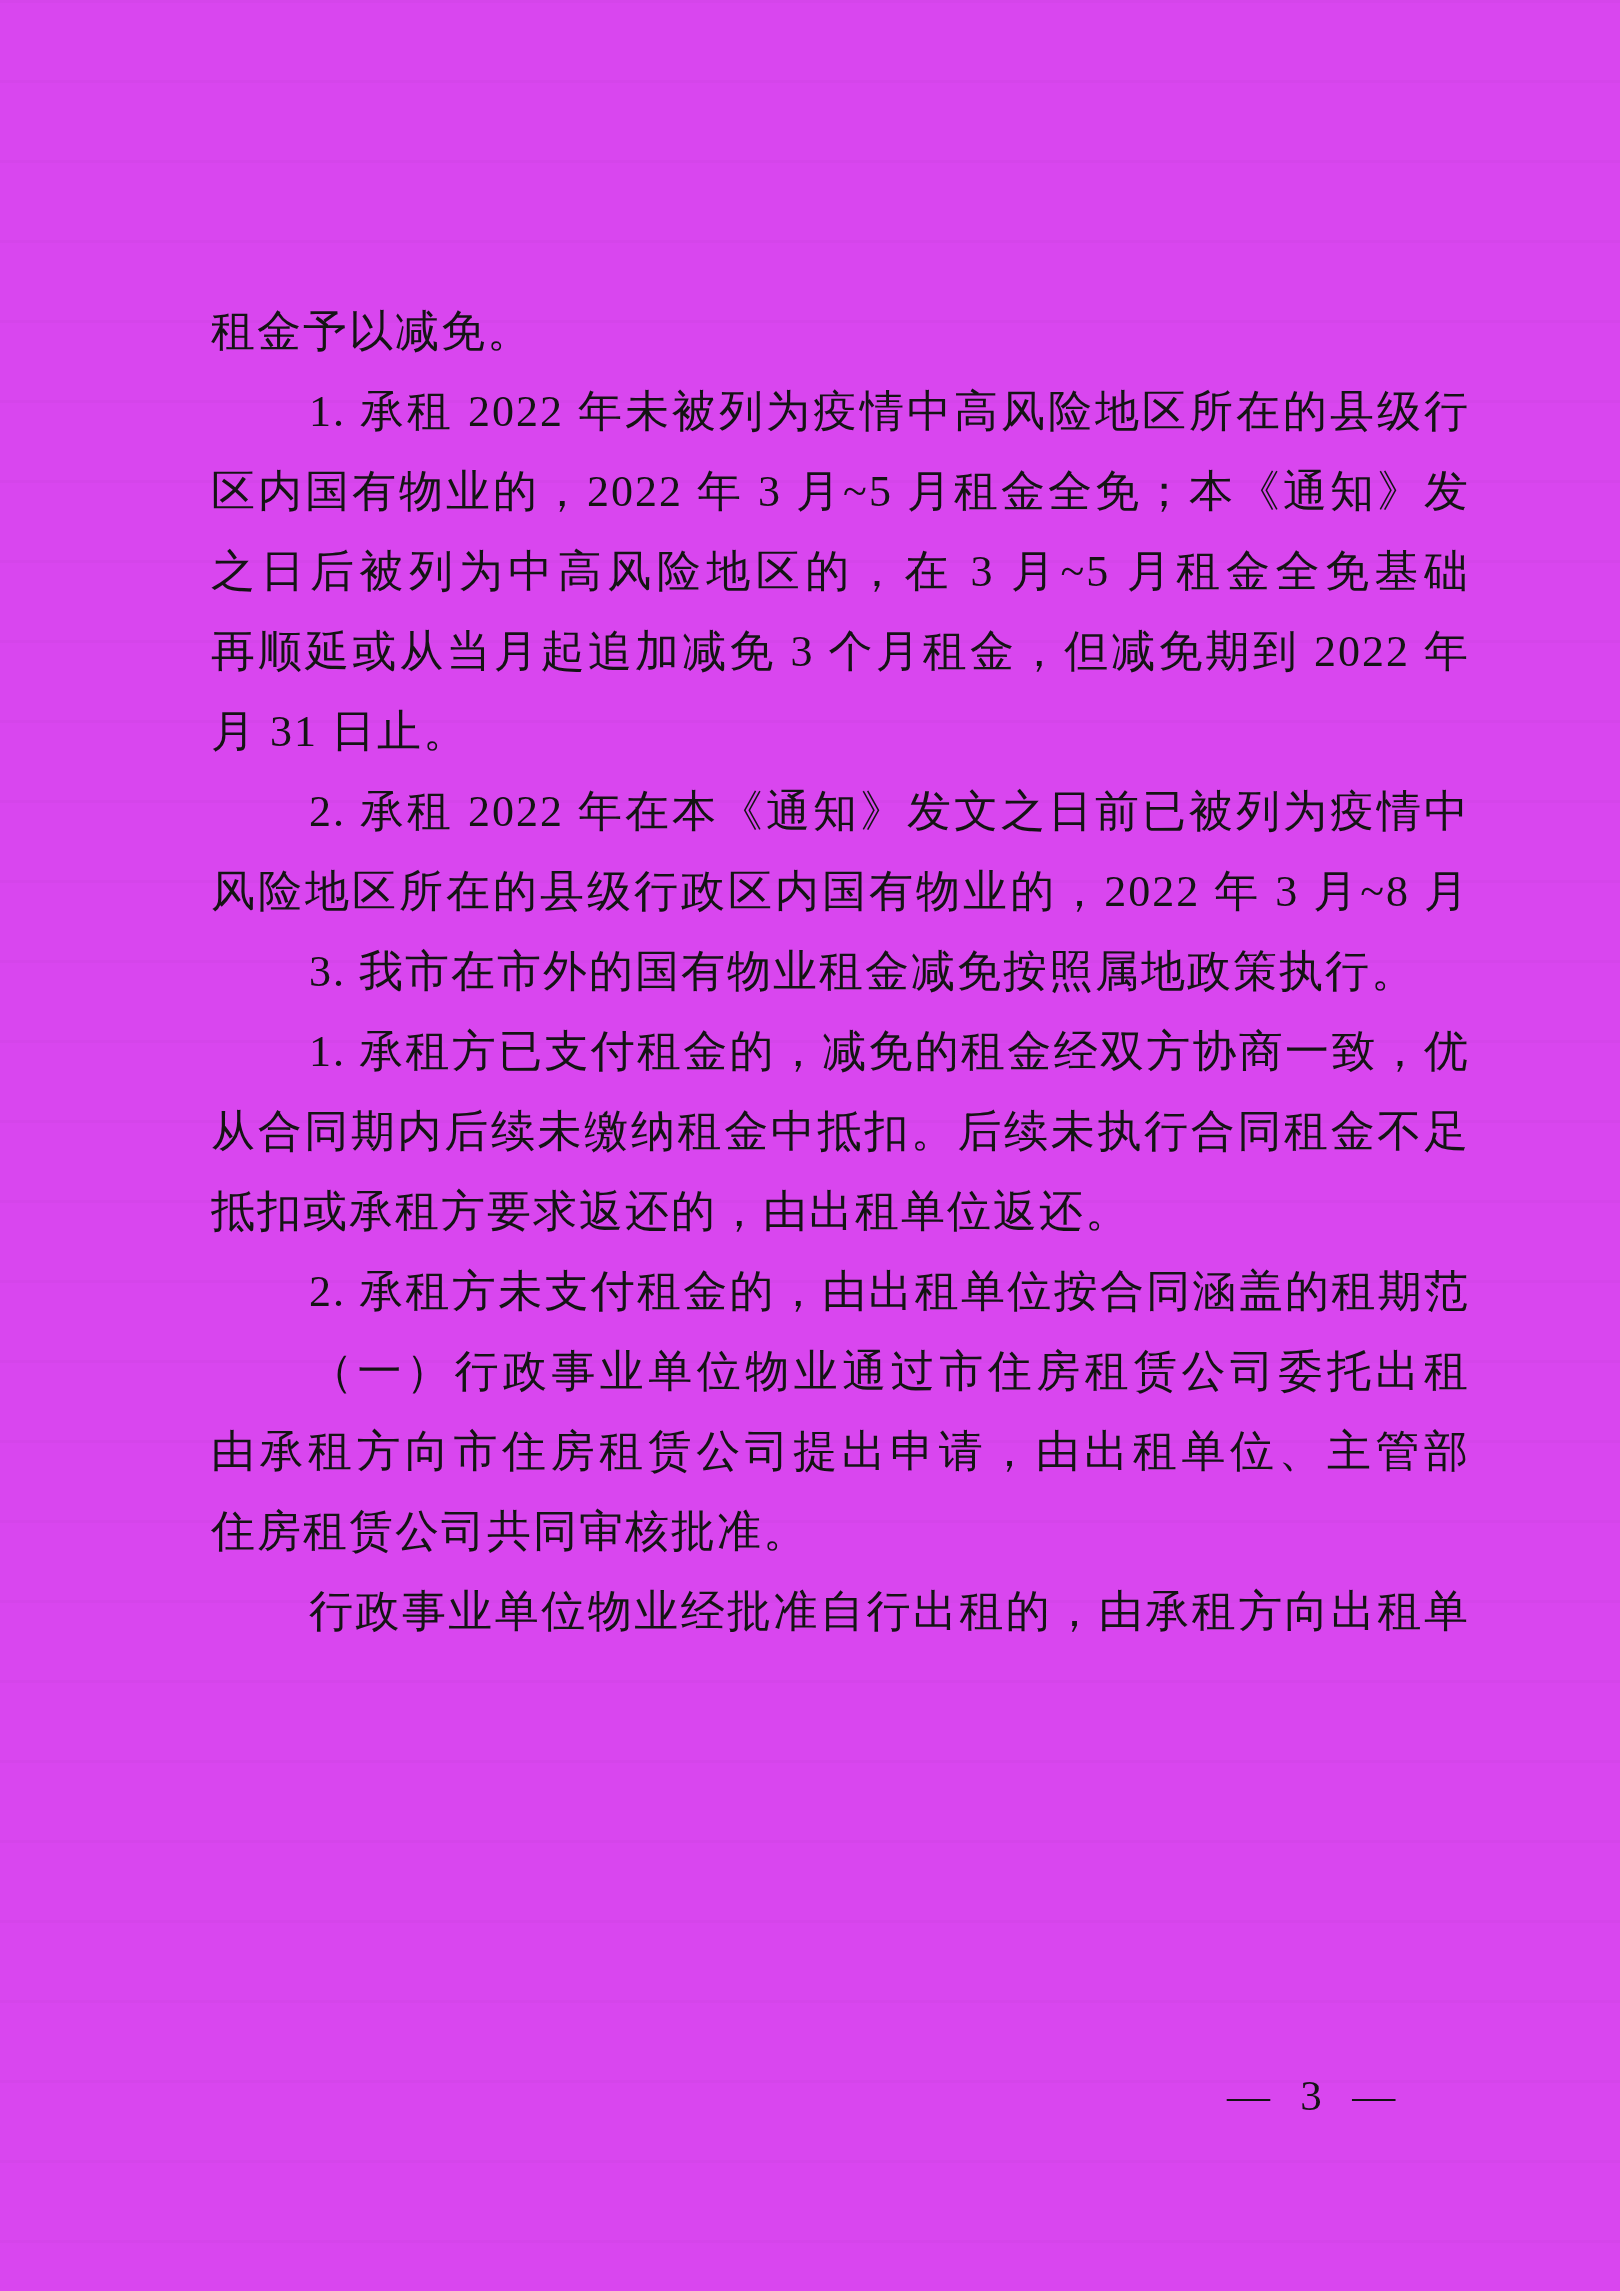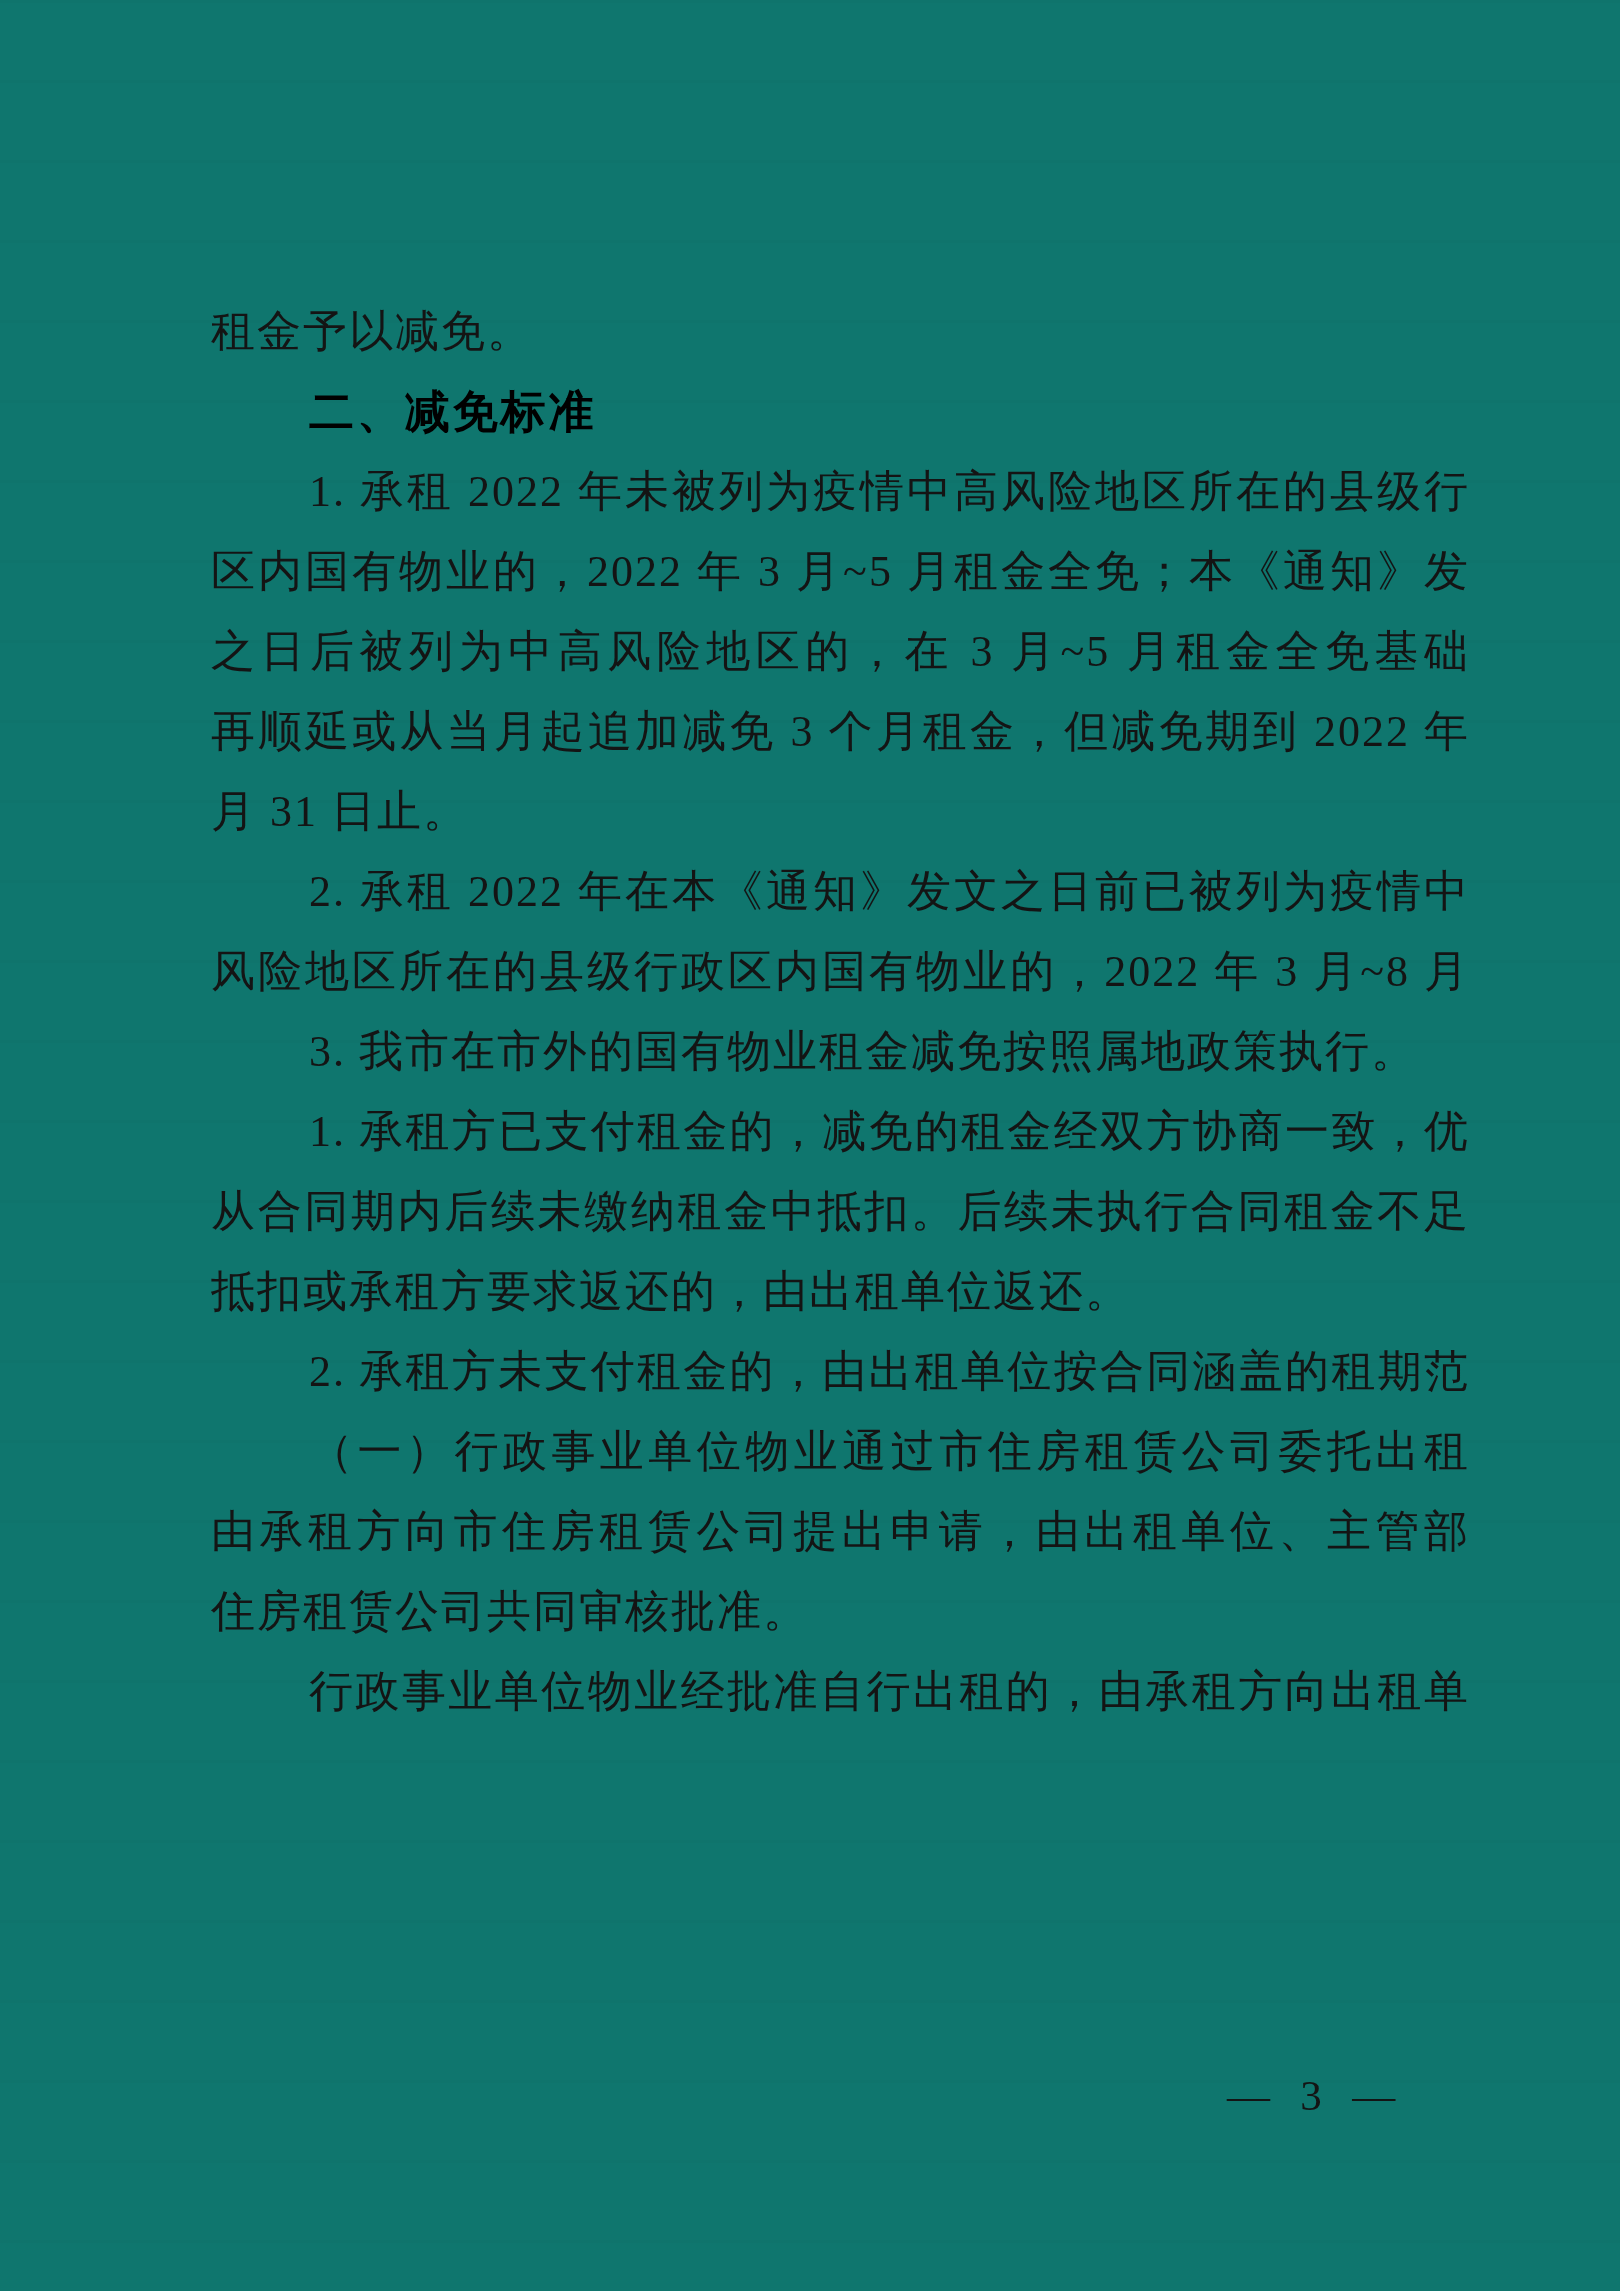--- a/index.html
+++ b/index.html
@@ -1,20 +1,20 @@
 <!DOCTYPE html>
 <html><head>
 <meta charset="utf-8">
 <style>
   html,body{margin:0;padding:0;background:#e9e9e9;}
   .page{
     position:relative;
     width:1620px;height:2292px;
     margin:0 auto;
-    background:#0f766e;
+    background:#d946ef;
     color:#141414;
     font-family:"Liberation Serif","DejaVu Serif",serif;
     overflow:hidden;
   }
   
   .page::before{
     content:"";
     position:absolute;inset:0;
     background:repeating-linear-gradient(180deg,
       rgba(0,0,0,0.018) 0 2.9px,
@@ -57,21 +57,20 @@
     color:#141414;
     white-space:nowrap;
   }
 </style>
 </head>
 <body>
 
 <div class="page">
   <div class="content">
     <div class="ln">租金予以减免。</div>
-    <div class="ln heading">二、减免标准</div>
     <div class="ln fill ind">1. 承租 2022 年未被列为疫情中高风险地区所在的县级行政</div>
     <div class="ln fill">区内国有物业的，2022 年 3 月~5 月租金全免；本《通知》发文</div>
     <div class="ln fill">之日后被列为中高风险地区的，在 3 月~5 月租金全免基础上，</div>
     <div class="ln fill">再顺延或从当月起追加减免 3 个月租金，但减免期到 2022 年 12</div>
     <div class="ln">月 31 日止。</div>
     <div class="ln fill ind">2. 承租 2022 年在本《通知》发文之日前已被列为疫情中高</div>
     <div class="ln fill">风险地区所在的县级行政区内国有物业的，2022 年 3 月~8 月租</div>
     <div class="ln ind">3. 我市在市外的国有物业租金减免按照属地政策执行。</div>
     <div class="ln fill ind">1. 承租方已支付租金的，减免的租金经双方协商一致，优先</div>
     <div class="ln fill">从合同期内后续未缴纳租金中抵扣。后续未执行合同租金不足以</div>

